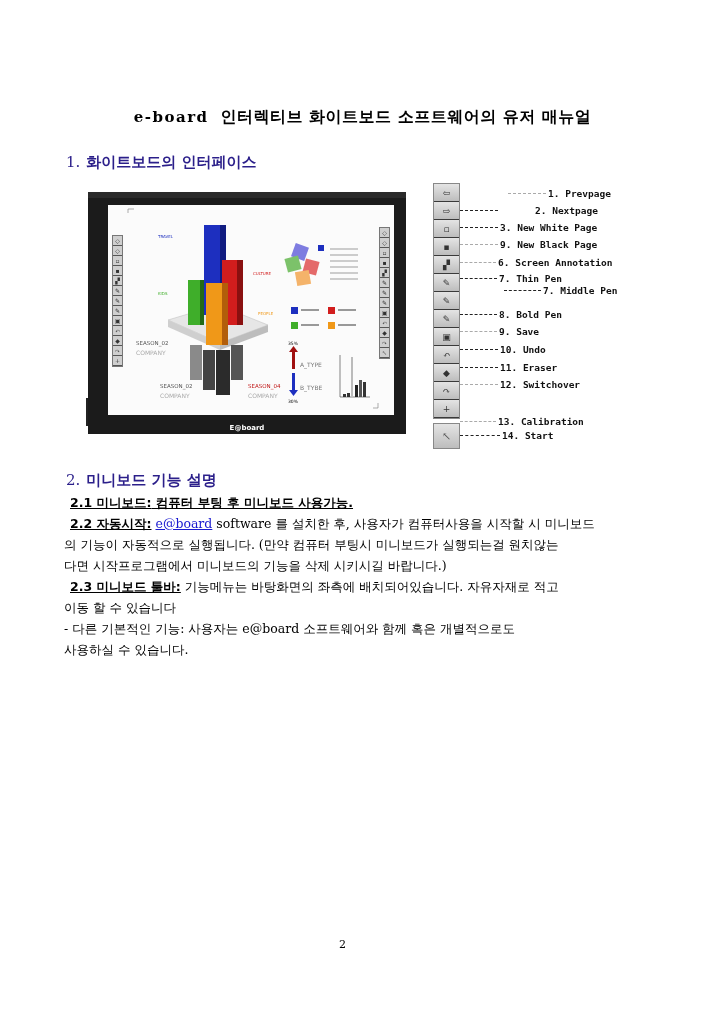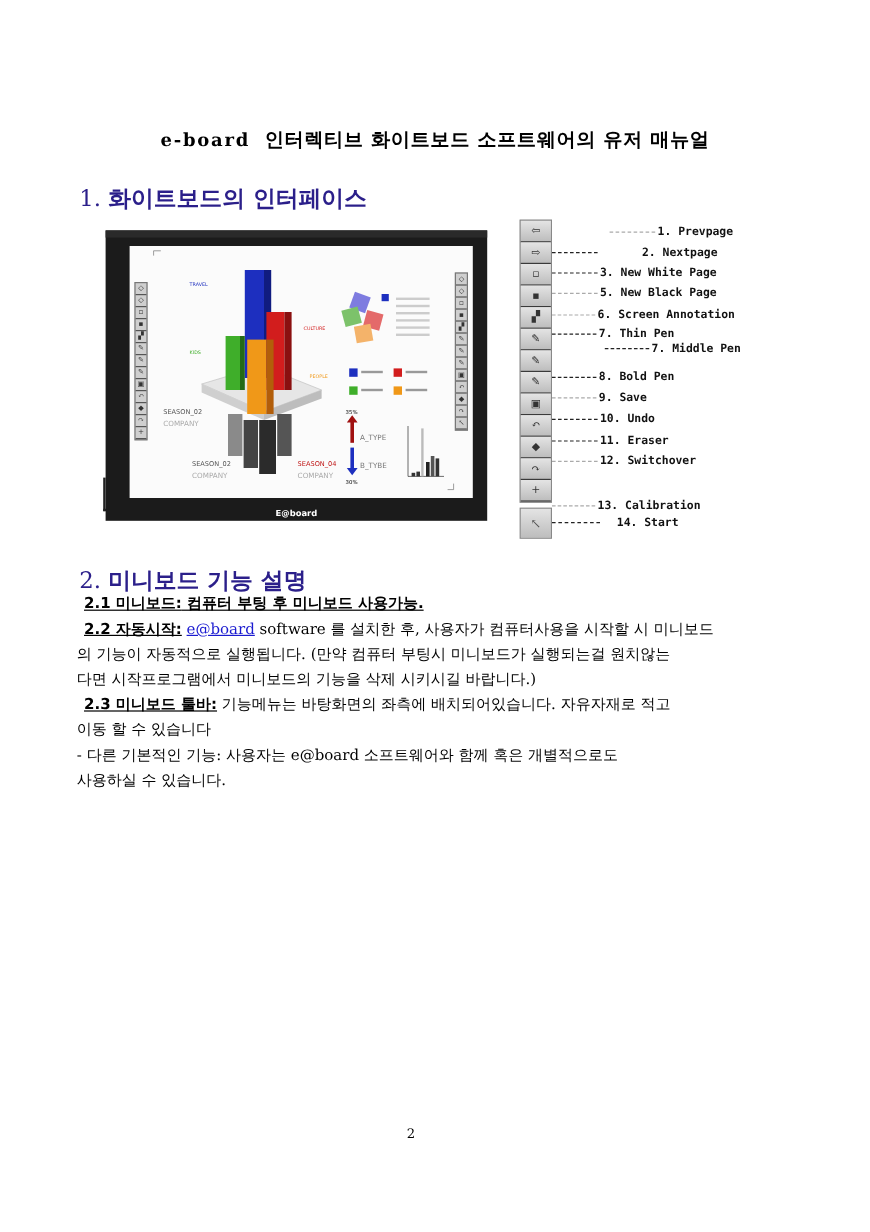--- a/index.html
+++ b/index.html
@@ -5,21 +5,21 @@
   html, body { margin:0; padding:0; background:#ffffff; }
   body { width:725px; height:1027px; position:relative; overflow:hidden;
          font-family:"DejaVu Serif", "Liberation Serif", serif; color:#000; }
   .abs { position:absolute; }
 
   
   .doc-title { left:0; width:725px; top:107px; text-align:center; font-size:16px; font-weight:bold;
                font-family:"DejaVu Sans", "Liberation Sans", sans-serif; letter-spacing:0.5px; }
   .doc-title .latin { font-family:"DejaVu Serif","Liberation Serif",serif; letter-spacing:1.5px; margin-right:12px; font-size:15px; }
 
-  .section-head { font-family:"DejaVu Sans","Liberation Sans",sans-serif; font-weight:bold; color:#2b1f8a; font-size:19px; }
+  .section-head { font-family:"DejaVu Sans","Liberation Sans",sans-serif; font-weight:bold; color:#2b1f8a; font-size:15px; }
   .section-head .num { font-family:"DejaVu Serif","Liberation Serif",serif; font-weight:normal; color:#2b1f8a; margin-right:6px; }
 
   
   .board { left:88px; top:192px; width:318px; height:242px; background:#1b1b1b; }
   .board-bezel-top { position:absolute; left:0; top:0; right:0; height:6px; background:#2a2a2a; }
   .screen { position:absolute; left:20px; top:13px; width:286px; height:210px; background:#fbfbfb; overflow:hidden; }
   .board-logo { position:absolute; left:0; right:0; bottom:2px; text-align:center; color:#fff; font-size:7px; font-weight:bold;
                 font-family:"DejaVu Sans","Liberation Sans",sans-serif; }
   .stand { left:86px; top:398px; width:2px; height:28px; background:#222; }
   .stand-foot { left:86px; top:424px; width:8px; height:2px; background:#222; }
@@ -199,21 +199,21 @@
 <div class="leg-row" style="top:203px;gap:35px;">
     <span class="leg-line" style="width:38px"></span>
     <span>2. Nextpage</span>
   </div>
 <div class="leg-row" style="top:220px;">
     <span class="leg-line" style="width:38px"></span>
     <span>3. New White Page</span>
   </div>
 <div class="leg-row" style="top:237px;">
     <span class="leg-line light" style="width:38px"></span>
-    <span>5. New Black Page</span>
+    <span>9. New Black Page</span>
   </div>
 <div class="leg-row" style="top:255px;">
     <span class="leg-line light" style="width:36px"></span>
     <span>6. Screen Annotation</span>
   </div>
 <div class="leg-row" style="top:271px;">
     <span class="leg-line" style="width:37px"></span>
     <span>7. Thin Pen</span>
   </div>
 <div class="leg-row" style="top:283px;padding-left:44px;">
@@ -237,21 +237,21 @@
     <span>11. Eraser</span>
   </div>
 <div class="leg-row" style="top:377px;">
     <span class="leg-line light" style="width:38px"></span>
     <span>12. Switchover</span>
   </div>
 <div class="leg-row" style="top:414px;">
     <span class="leg-line light" style="width:36px"></span>
     <span>13. Calibration</span>
   </div>
-<div class="leg-row" style="top:428px;gap:12px;">
+<div class="leg-row" style="top:428px;">
     <span class="leg-line" style="width:40px"></span>
     <span>14. Start</span>
   </div>
 
 <div class="abs section-head" style="left:66px; top:471px;">
   <span class="num">2.</span><span>미니보드 기능 설명</span>
 </div>
 
 <div class="abs para" style="top:492px; left:70px;">
   <b>2.1  미니보드:</b><b> 컴퓨터 부팅 후 미니보드  사용가능.</b>

